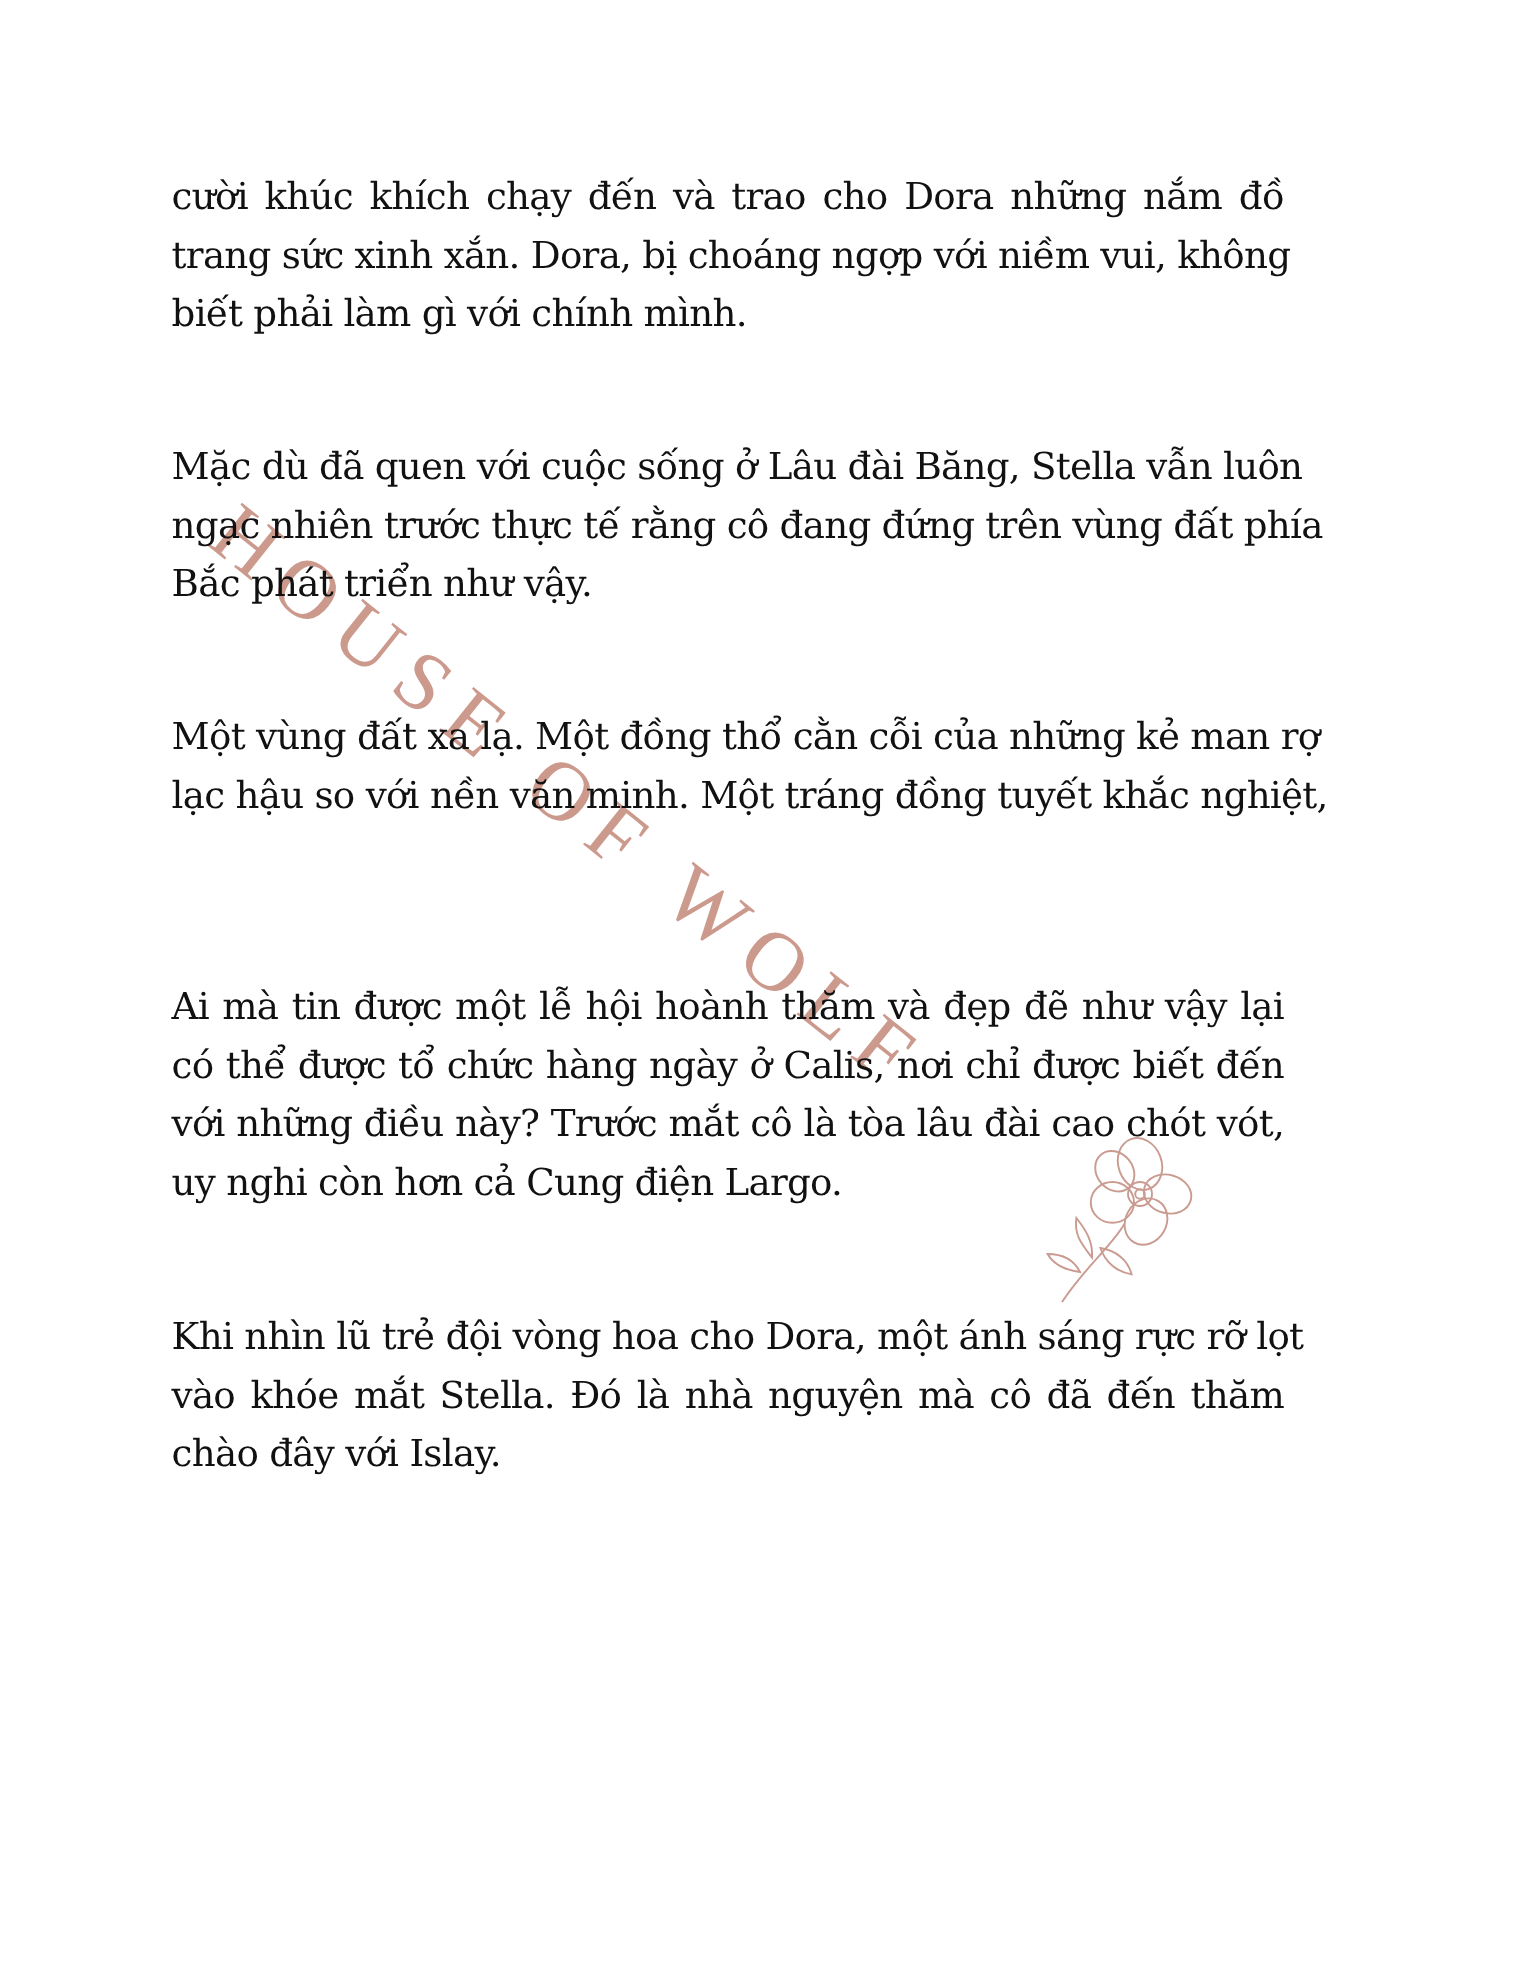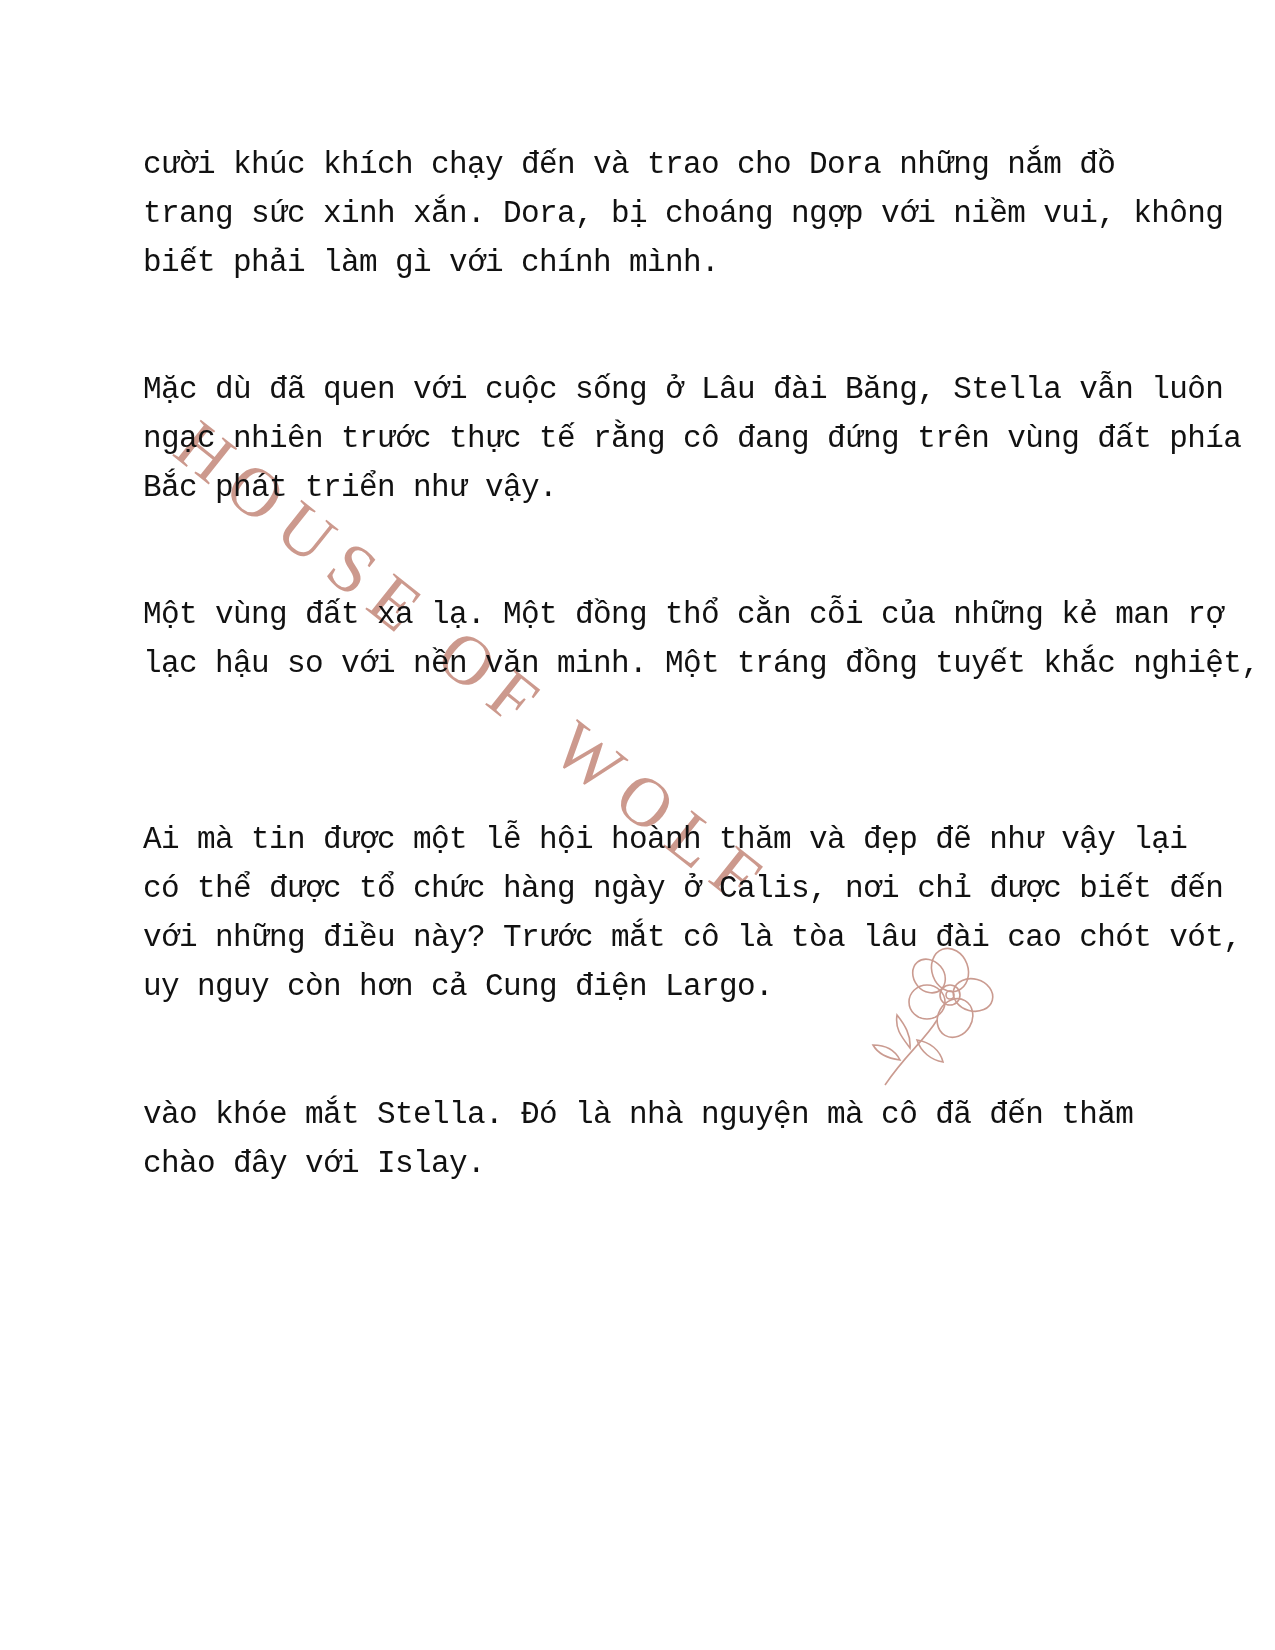--- a/index.html
+++ b/index.html
@@ -5,21 +5,21 @@
   html, body { margin: 0; padding: 0; background: #ffffff; }
   body { width: 1275px; height: 1650px; position: relative; overflow: hidden; }
   .page { position: absolute; left: 0; top: 0; width: 1275px; height: 1650px; background: #ffffff; }
   .para {
     position: absolute; left: 143px; width: 927px;
     font-family: "DejaVu Serif", "Liberation Serif", serif;
     font-size: 31px; line-height: 49px; color: #111111;
     text-align: justify; text-align-last: left; margin: 0;
     letter-spacing: -0.6px; word-spacing: 0px;
   }
-  .line { display: block; white-space: nowrap; text-align: justify; text-align-last: justify; font-family: Liberation Mono, monospace; }
+  .line { display: block; white-space: nowrap; text-align: justify; text-align-last: justify; }
   .line.last { text-align-last: left; }
   .watermark {
     position: absolute; left: 0; top: 0; width: 1275px; height: 1650px; pointer-events: none;
   }
   .wm-text {
     position: absolute; left: 210px; top: 405px;
     transform-origin: 0 0; transform: rotate(38.5deg);
     font-family: "Liberation Serif", "DejaVu Serif", serif;
     font-size: 70px; letter-spacing: 14px; color: #c4887a; opacity: 0.85;
     white-space: nowrap;
@@ -64,22 +64,23 @@
 
   <p class="para" style="top:590px">
     <span class="line">Một vùng đất xa lạ. Một đồng thổ cằn cỗi của những kẻ man rợ</span>
     <span class="line">lạc hậu so với nền văn minh. Một tráng đồng tuyết khắc nghiệt,</span>
   </p>
 
   <p class="para" style="top:815px">
     <span class="line">Ai mà tin được một lễ hội hoành thăm và đẹp đẽ như vậy lại</span>
     <span class="line">có thể được tổ chức hàng ngày ở Calis, nơi chỉ được biết đến</span>
     <span class="line">với những điều này? Trước mắt cô là tòa lâu đài cao chót vót,</span>
-    <span class="line last">uy nguy còn hơn cả Cung điện Largo.</span>
+    <span class="line last">uy nghi còn hơn cả Cung điện Largo.</span>
   </p>
 
   <p class="para" style="top:1090px">
+    <span class="line">Khi nhìn lũ trẻ đội vòng hoa cho Dora, một ánh sáng rực rỡ lọt</span>
     <span class="line">vào khóe mắt Stella. Đó là nhà nguyện mà cô đã đến thăm</span>
     <span class="line last">chào đây với Islay.</span>
   </p>
 
 
 </div>
 
 </body></html>

